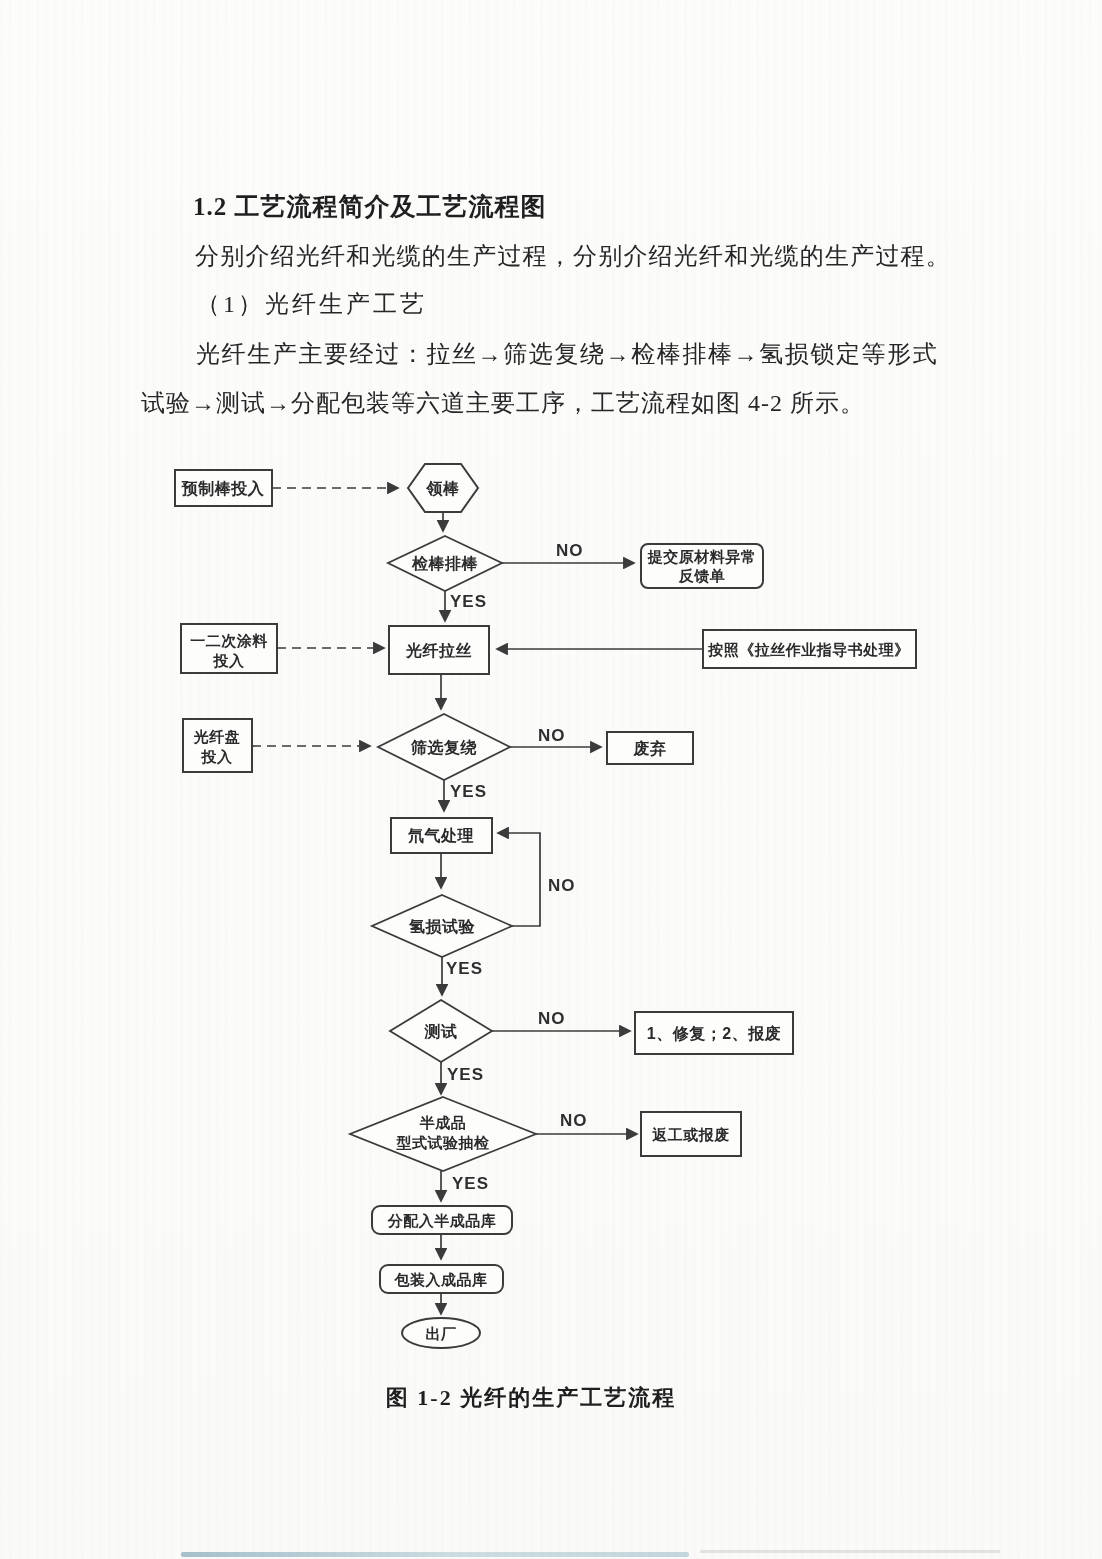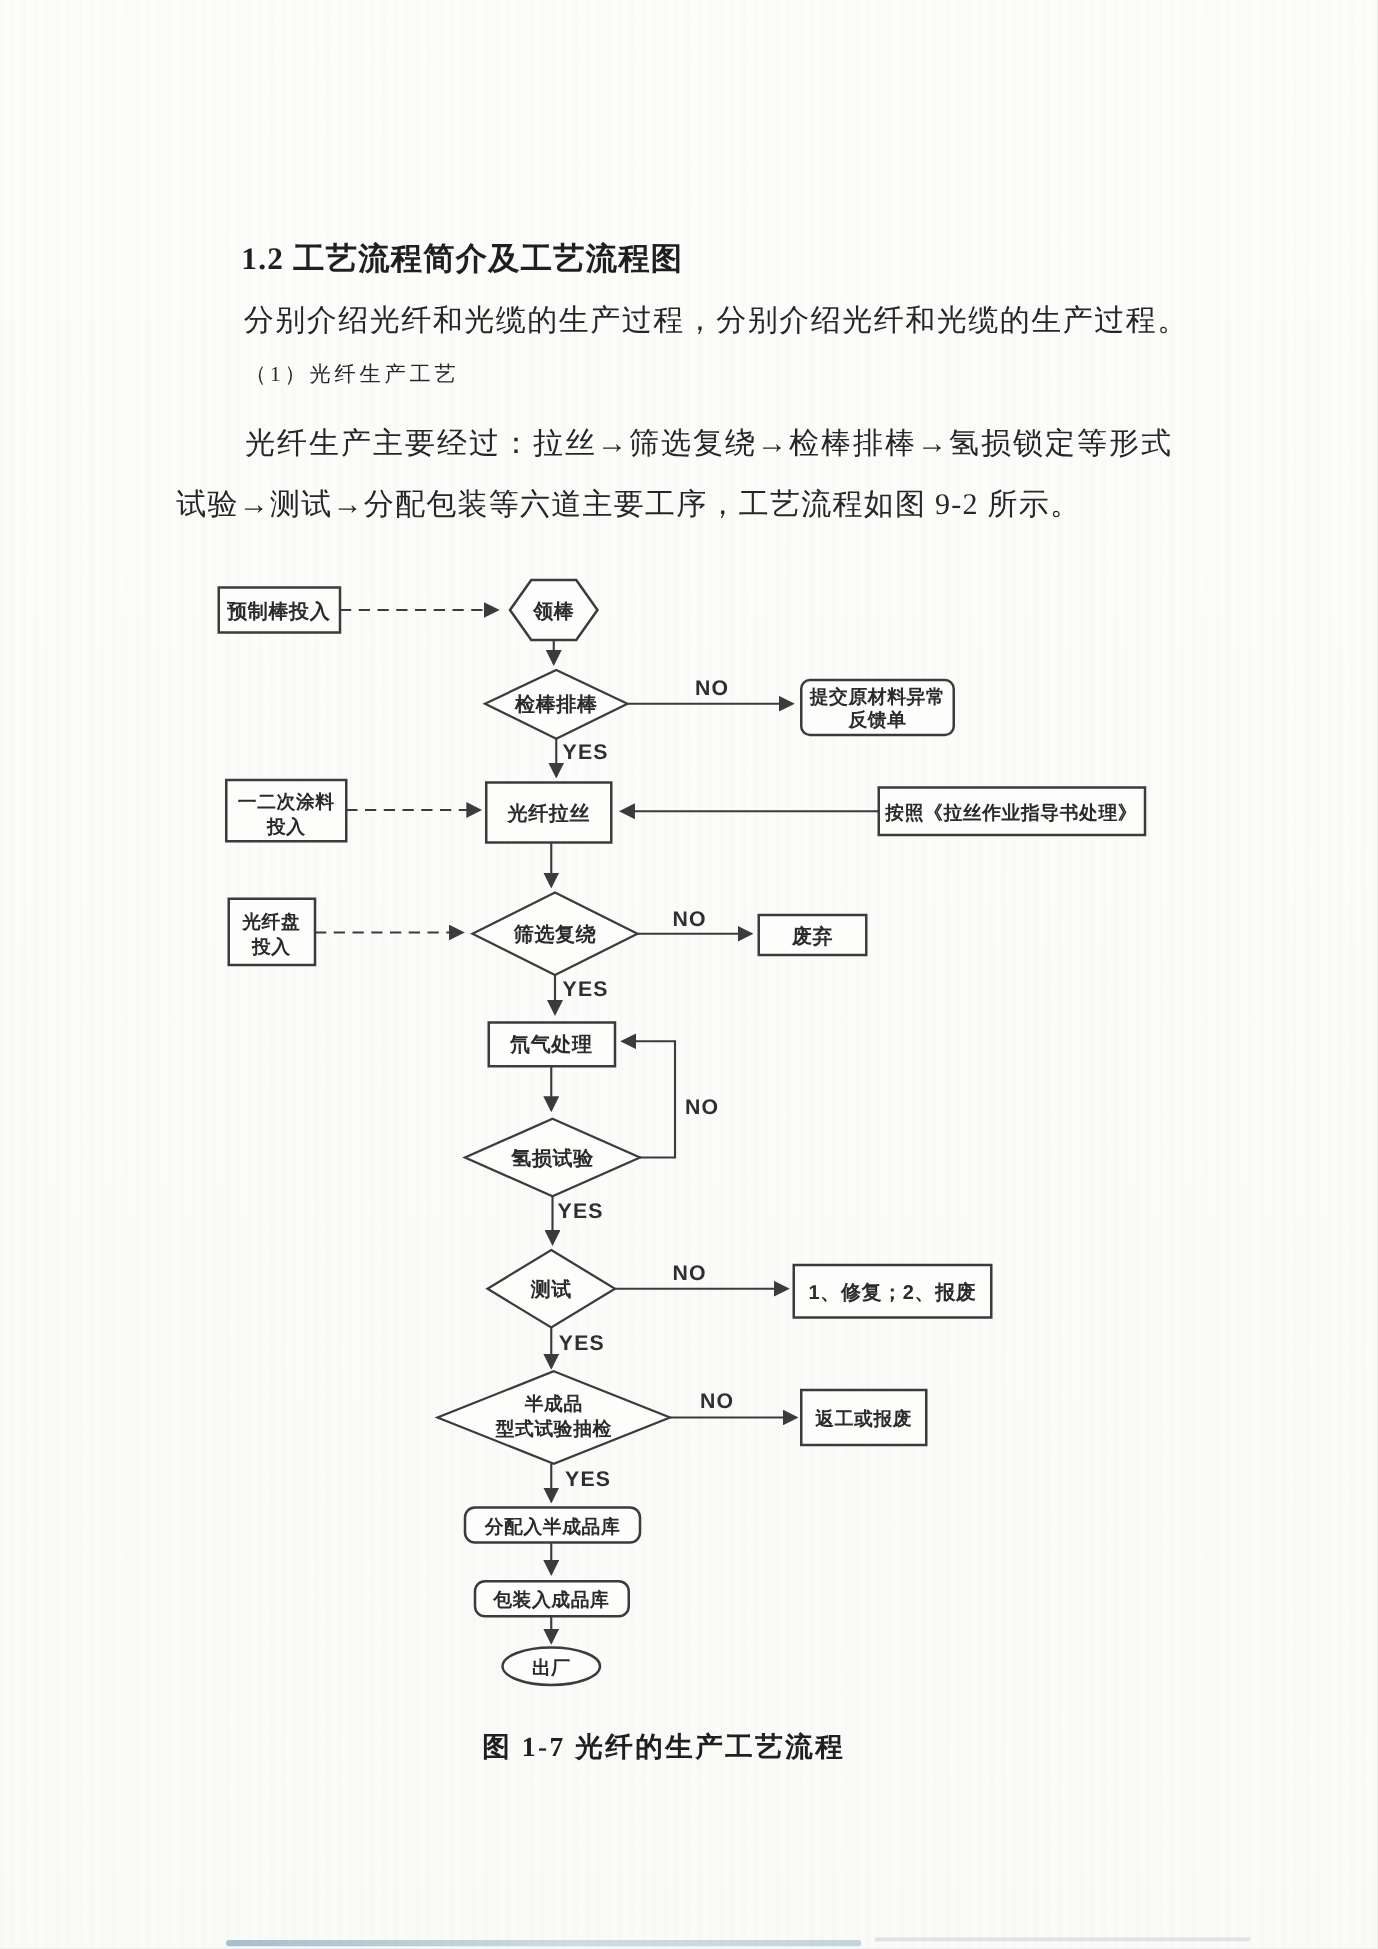--- a/index.html
+++ b/index.html
@@ -13,21 +13,21 @@
     overflow:hidden;
     font-family:"Liberation Serif","DejaVu Serif",serif;
     color:#262626;
   }
   .doc-text{position:absolute;white-space:nowrap;}
   .heading{
     left:193px;top:190px;
     font-size:25px;font-weight:bold;letter-spacing:1px;color:#1f1f1f;
   }
   .para1{left:195px;top:240px;font-size:24px;letter-spacing:1.2px;}
-  .subheading{left:196px;top:288px;font-size:17px;letter-spacing:3px;}
+  .subheading{left:196px;top:288px;font-size:24px;letter-spacing:3px;}
   .para2a{left:196px;top:338px;font-size:24px;letter-spacing:1.6px;}
   .para2b{left:141px;top:387px;font-size:24px;letter-spacing:1px;}
   .caption{
     left:0;top:1383px;width:1062px;text-align:center;
     font-size:22px;font-weight:bold;letter-spacing:2px;color:#1f1f1f;
   }
   svg.flow{position:absolute;left:0;top:0;}
   .shape{fill:#fdfdfc;stroke:#3b3b3b;stroke-width:2;}
   .shape-thin{fill:#fdfdfc;stroke:#3b3b3b;stroke-width:1.8;}
   .edge{stroke:#3b3b3b;stroke-width:1.7;fill:none;}
@@ -53,21 +53,21 @@
 </style>
 </head>
 <body>
 
 <div class="page">
 
   <div class="doc-text heading">1.2 工艺流程简介及工艺流程图</div>
   <div class="doc-text para1">分别介绍光纤和光缆的生产过程，分别介绍光纤和光缆的生产过程。</div>
   <div class="doc-text subheading">（1）光纤生产工艺</div>
   <div class="doc-text para2a">光纤生产主要经过：拉丝→筛选复绕→检棒排棒→氢损锁定等形式</div>
-  <div class="doc-text para2b">试验→测试→分配包装等六道主要工序，工艺流程如图 9-2 所示。</div>
+  <div class="doc-text para2b">试验→测试→分配包装等六道主要工序，工艺流程如图 4-2 所示。</div>
 
   <svg class="flow" width="1102" height="1559" viewBox="0 0 1102 1559">
     <defs>
       <marker id="arr" viewBox="0 0 10 10" refX="8.6" refY="5" markerWidth="7.5" markerHeight="7.5" orient="auto-start-reverse">
         <path d="M0,0 L10,5 L0,10 z" fill="#3b3b3b"></path>
       </marker>
     </defs>
 
     <g>
       <rect class="shape" x="175" y="470" width="97" height="36"></rect>
@@ -180,17 +180,17 @@
       <rect class="shape" x="380" y="1265" width="123" height="28" rx="8"></rect>
       <text class="node-label" style="font-size:15px" x="441" y="1285">包装入成品库</text>
     </g>
     <path class="edge" d="M441,1293 L441,1314" marker-end="url(#arr)"></path>
     <g>
       <ellipse class="shape" cx="441" cy="1333" rx="39" ry="15"></ellipse>
       <text class="node-label" style="font-size:15px" x="441" y="1339">出厂</text>
     </g>
   </svg>
 
-  <div class="doc-text caption">图 1-7 光纤的生产工艺流程</div>
+  <div class="doc-text caption">图 1-2 光纤的生产工艺流程</div>
 
   <div class="scan-strip"></div>
   <div class="scan-smear"></div>
 </div>
 
 </body></html>

